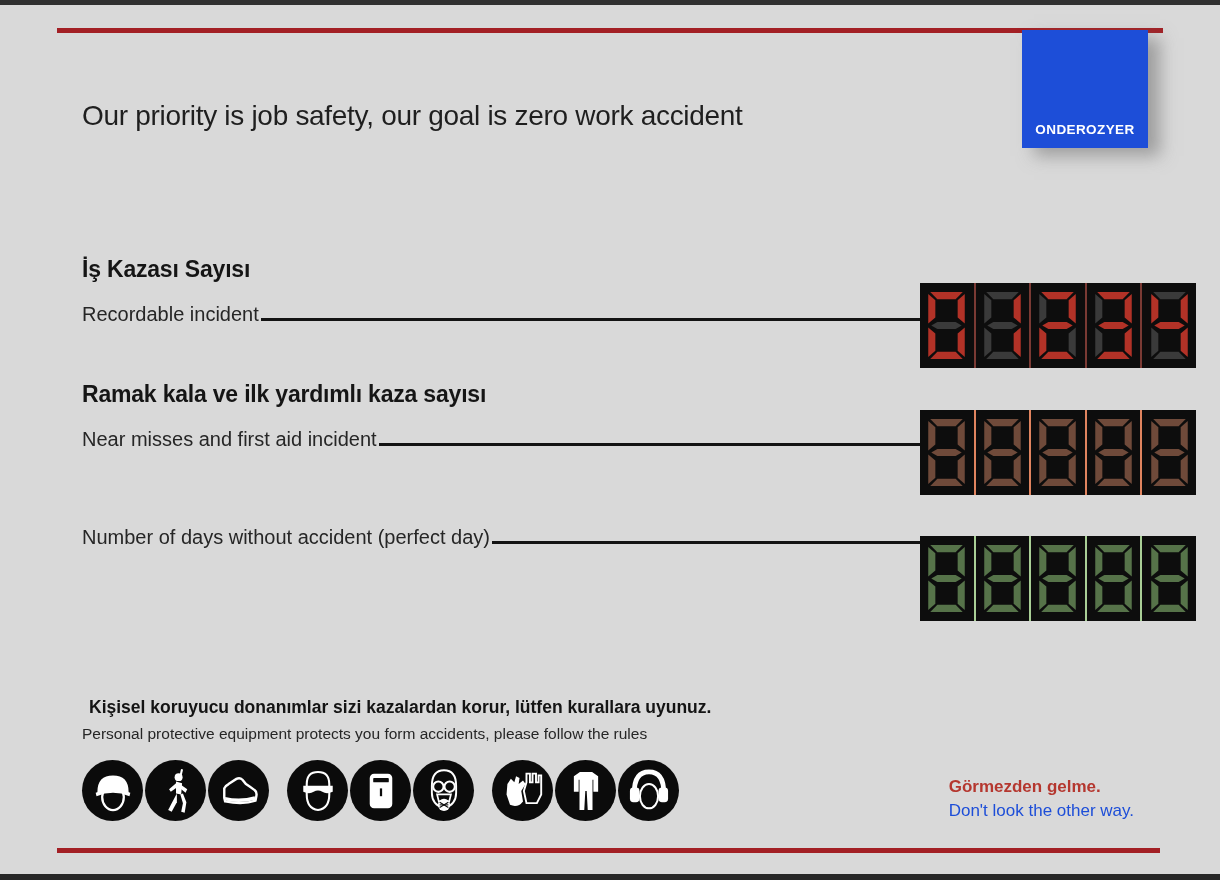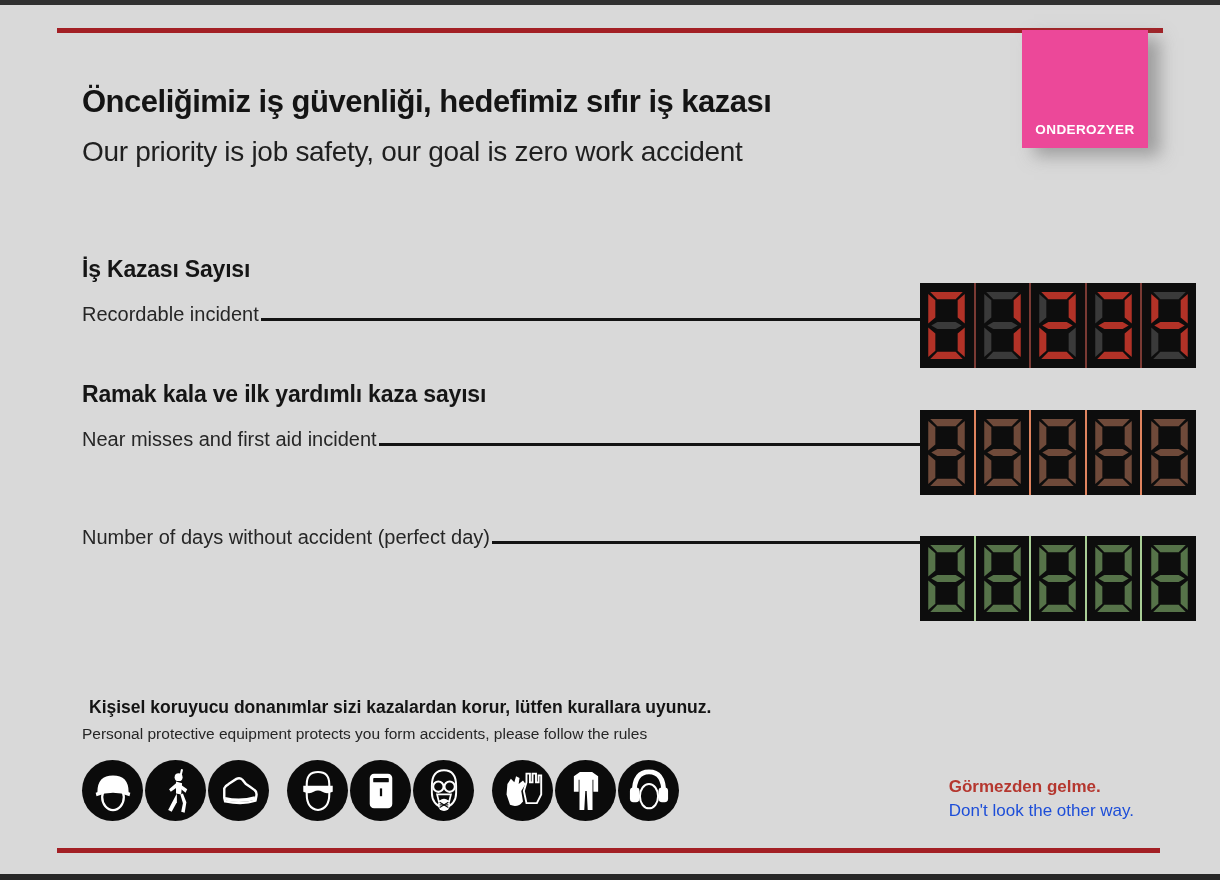--- a/index.html
+++ b/index.html
@@ -11,21 +11,21 @@
     overflow:hidden;
   }
   .top-bar    { position:absolute; left:0; top:0; width:100%; height:5px; background:#303030; }
   .bottom-bar { position:absolute; left:0; bottom:0; width:100%; height:6px; background:#282828; }
   .accent-line { position:absolute; height:5px; background:#a32025; }
   .accent-line.top    { left:57px; top:28px;  width:1106px; }
   .accent-line.bottom { left:57px; top:848px; width:1103px; }
 
   .banner {
     position:absolute; left:1022px; top:30px; width:126px; height:118px;
-    background:#ec4899;
+    background:#1d4ed8;
     box-shadow:12px 8px 16px rgba(110,110,110,0.55);
     display:flex; align-items:flex-end; justify-content:center;
     padding-bottom:11px;
   }
   .banner .brand {
     color:#ffffff; font-weight:bold; font-size:13.5px; letter-spacing:0.4px;
   }
 
   .title-block { position:absolute; left:82px; top:84px; }
   .title-block h1 {
@@ -72,21 +72,20 @@
 <body>
 
 <div class="top-bar"></div>
 <div class="accent-line top"></div>
 
 <div class="banner">
   <span class="brand">ONDEROZYER</span>
 </div>
 
 <div class="title-block">
-  <h1>Önceliğimiz iş güvenliği, hedefimiz sıfır iş kazası</h1>
   <h2>Our priority is job safety, our goal is zero work accident</h2>
 </div>
 
 <div class="row r1">
   <div class="row-title">İş Kazası Sayısı</div>
   <div class="row-sub-line">
     <span class="row-sub">Recordable incident</span>
     <span class="leader-line"></span>
   </div>
 </div>

